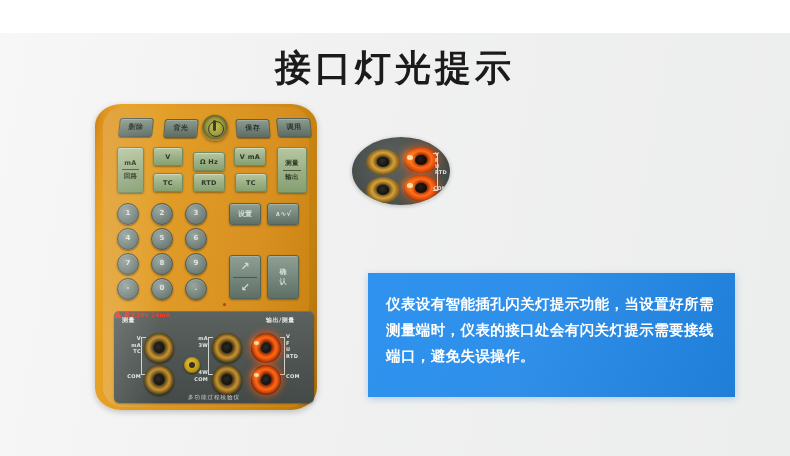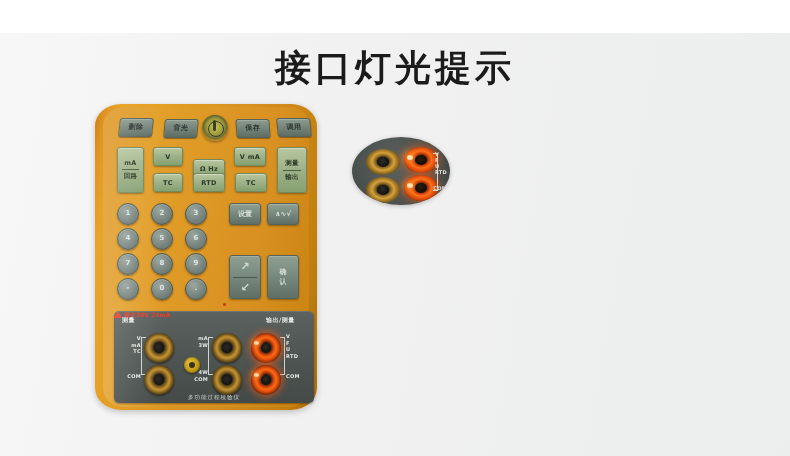--- a/index.html
+++ b/index.html
@@ -78,21 +78,21 @@
     background:linear-gradient(180deg,#b7c79f 0%,#9db188 50%,#86a071 100%);
     border:1px solid #728a5f;
     box-shadow:0 1px 2px rgba(0,0,0,.35), inset 0 1px 0 rgba(255,255,255,.35);
     color:#2d3a26;font-size:6.5px;font-weight:700;text-align:center;
     display:flex;flex-direction:column;align-items:center;justify-content:center;
     letter-spacing:.3px;
   }
   .k-ma{left:0;top:0;width:25px;height:44px;}
   .k-ma .d{width:17px;height:1px;background:#4c5c3e;margin:2px 0;}
   .k-v {left:36px;top:0;width:28px;height:17px;}
-  .k-oh{left:76px;top:12px;width:30px;height:17px;}
+  .k-oh{left:76px;top:5px;width:30px;height:17px;}
   .k-vma{left:117px;top:0;width:30px;height:17px;}
   .k-tc1{left:36px;top:26px;width:28px;height:17px;}
   .k-rtd{left:76px;top:26px;width:30px;height:17px;}
   .k-tc2{left:118px;top:26px;width:30px;height:17px;}
   .k-mo{left:160px;top:0;width:28px;height:44px;}
   .k-mo .d{width:18px;height:1px;background:#4c5c3e;margin:2px 0;}
 
   
   .pad{position:absolute;left:14px;top:96px;width:100px;height:96px;}
   .nk{
@@ -329,14 +329,17 @@
   <div class="inset">
     <div class="ij dark ij-a"></div>
     <div class="ij red  ij-b"></div>
     <div class="ij dark ij-c"></div>
     <div class="ij red  ij-d"></div>
     <div class="ins-brk"></div>
     <div class="ins-lab ins-r">V<br>F<br>U<br>RTD</div>
     <div class="ins-lab ins-c">COM</div>
   </div>
 
+  <div class="callout">
+    <p>仪表设有智能插孔闪关灯提示功能，当设置好所需测量端时，仪表的接口处会有闪关灯提示需要接线端口，避免失误操作。</p>
+  </div>
 
 </div>
 
 </body></html>

